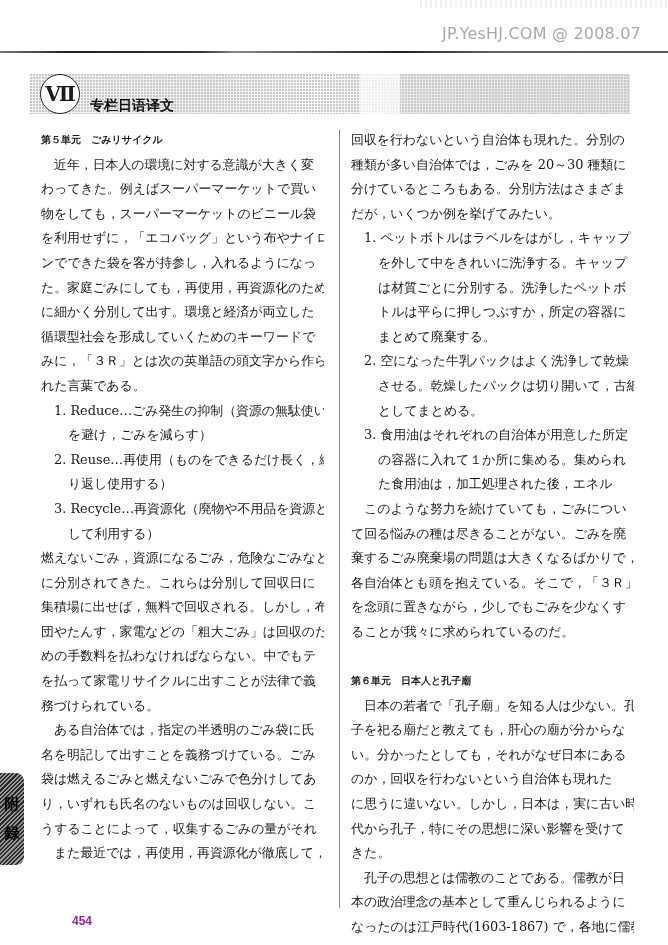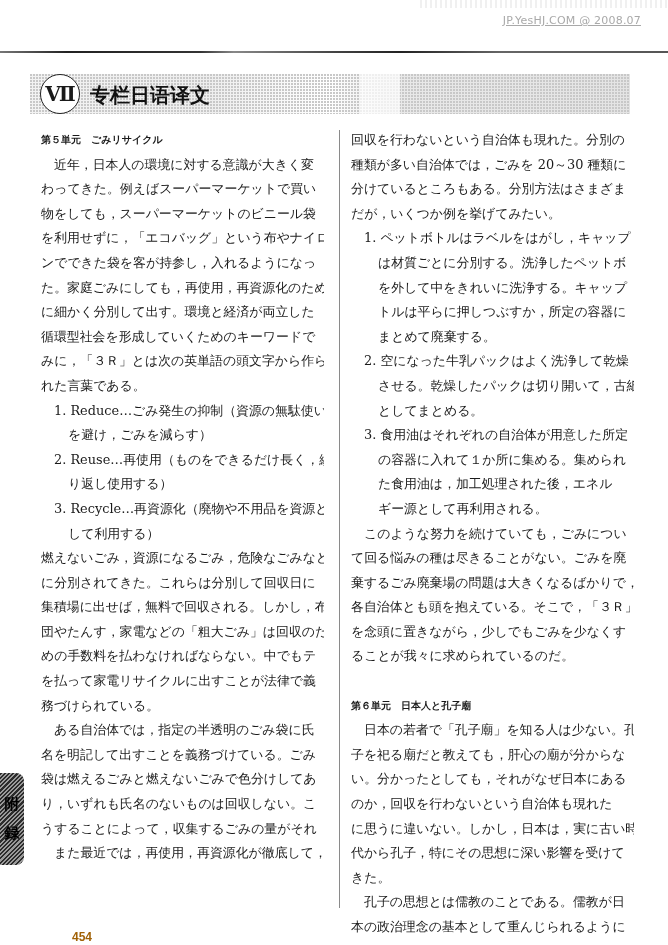--- a/index.html
+++ b/index.html
@@ -10,23 +10,23 @@
       position: relative;
       font-family: "DejaVu Serif", "Liberation Serif", serif;
       color: #1a1a1a;
     }
     .top-noise {
       position: absolute; left: 420px; top: 0; width: 248px; height: 8px;
       background: repeating-linear-gradient(90deg, #e6e6e6 0 2px, #fff 2px 5px);
       opacity: .6;
     }
     .watermark {
-      position: absolute; right: 27px; top: 14px;
+      position: absolute; right: 27px; top: 24px;
       font-family: "DejaVu Sans", "Liberation Sans", sans-serif;
-      font-size: 11px; color: #a9a9a9; letter-spacing: .2px; text-decoration: underline;
+      font-size: 16px; color: #a9a9a9; letter-spacing: .2px;
     }
     .header-rule {
       position: absolute; left: 0; right: 0; top: 51px; height: 2px;
       background: linear-gradient(90deg, #777 0%, #222 10%, #333 30%, #888 35%, #444 50%, #222 60%, #666 75%, #555 100%);
     }
     .section-banner {
       position: absolute; left: 30px; top: 74px; width: 600px; height: 40px;
       background:
         radial-gradient(circle at 1px 1px, #c8c8c8 0.8px, transparent 1px) 0 0 / 3px 3px,
         linear-gradient(90deg, #f3f3f3 0%, #eee 30%, #fff 50%, #e9e9e9 60%, #e4e4e4 100%);
@@ -35,23 +35,23 @@
       position: absolute; left: 330px; top: 0; width: 40px; height: 40px; background: #fff; opacity: .7;
     }
     .roman-circle {
       position: absolute; left: 10px; top: 0px; width: 40px; height: 40px;
       border: 1.5px solid #222; border-radius: 50%; background: #fff;
       display: flex; align-items: center; justify-content: center;
       font-family: "Liberation Serif", "DejaVu Serif", serif;
       font-size: 20px; font-weight: bold; letter-spacing: -1px;
     }
     .banner-title {
-      position: absolute; left: 60px; top: 8px;
+      position: absolute; left: 60px; top: 23px;
       font-family: "DejaVu Sans", "Liberation Sans", sans-serif;
-      font-size: 20px; font-weight: bold; color: #111;
+      font-size: 14px; font-weight: bold; color: #111;
     }
     .column {
       position: absolute; top: 128px; width: 283px;
       font-size: 12.9px; line-height: 24.6px;
     }
     .col-left { left: 41px; }
     .col-right { left: 351px; }
     .col-divider {
       position: absolute; left: 339px; top: 130px; width: 1px; height: 778px;
       background: #8a8a8a;
@@ -72,21 +72,21 @@
       display: flex; flex-direction: column; align-items: center; justify-content: center;
       gap: 14px;
     }
     .side-tab span {
       font-family: "DejaVu Sans", sans-serif; font-weight: bold; font-size: 15px;
       color: #000; line-height: 1; text-shadow: 0 0 2px #555;
     }
     .page-number {
       position: absolute; left: 72px; top: 914px;
       font-family: "Liberation Sans", "DejaVu Sans", sans-serif;
-      font-weight: bold; font-size: 12px; color: #a16207; margin-top: 16px;
+      font-weight: bold; font-size: 12px; color: #a21caf;
     }
   </style>
 </head>
 <body>
 
 <div class="top-noise"></div>
 <div class="watermark">JP.YesHJ.COM @ 2008.07</div>
 <div class="header-rule"></div>
 
 <div class="section-banner">
@@ -132,31 +132,30 @@
 
 <div class="col-divider"></div>
 
 <div class="column col-right">
   <div id="right-lines-1">
       <span class="line">回収を行わないという自治体も現れた。分別の</span>
       <span class="line">種類が多い自治体では，ごみを 20～30 種類に</span>
       <span class="line">分けているところもある。分別方法はさまざま</span>
       <span class="line">だが，いくつか例を挙げてみたい。</span>
       <span class="line item-first">1. ペットボトルはラベルをはがし，キャップ</span>
+      <span class="line item-cont">を外して中をきれいに洗浄する。キャップ</span>
       <span class="line item-cont">は材質ごとに分別する。洗浄したペットボ</span>
-      <span class="line item-cont">を外して中をきれいに洗浄する。キャップ</span>
       <span class="line item-cont">トルは平らに押しつぶすか，所定の容器に</span>
       <span class="line item-cont">まとめて廃棄する。</span>
       <span class="line item-first">2. 空になった牛乳パックはよく洗浄して乾燥</span>
       <span class="line item-cont">させる。乾燥したパックは切り開いて，古紙</span>
       <span class="line item-cont">としてまとめる。</span>
       <span class="line item-first">3. 食用油はそれぞれの自治体が用意した所定</span>
       <span class="line item-cont">の容器に入れて１か所に集める。集められ</span>
       <span class="line item-cont">た食用油は，加工処理された後，エネル</span>
-      <span class="line item-cont">ギー源として再利用される。</span>
       <span class="line indent-1">このような努力を続けていても，ごみについ</span>
       <span class="line">て回る悩みの種は尽きることがない。ごみを廃</span>
       <span class="line">棄するごみ廃棄場の問題は大きくなるばかりで，</span>
       <span class="line">各自治体とも頭を抱えている。そこで，「３Ｒ」</span>
       <span class="line">を念頭に置きながら，少しでもごみを少なくす</span>
       <span class="line">ることが我々に求められているのだ。</span>
     </div>
   <div class="spacer"></div>
   <div class="unit-heading">第６単元　日本人と孔子廟</div>
   <div id="right-lines-2">

